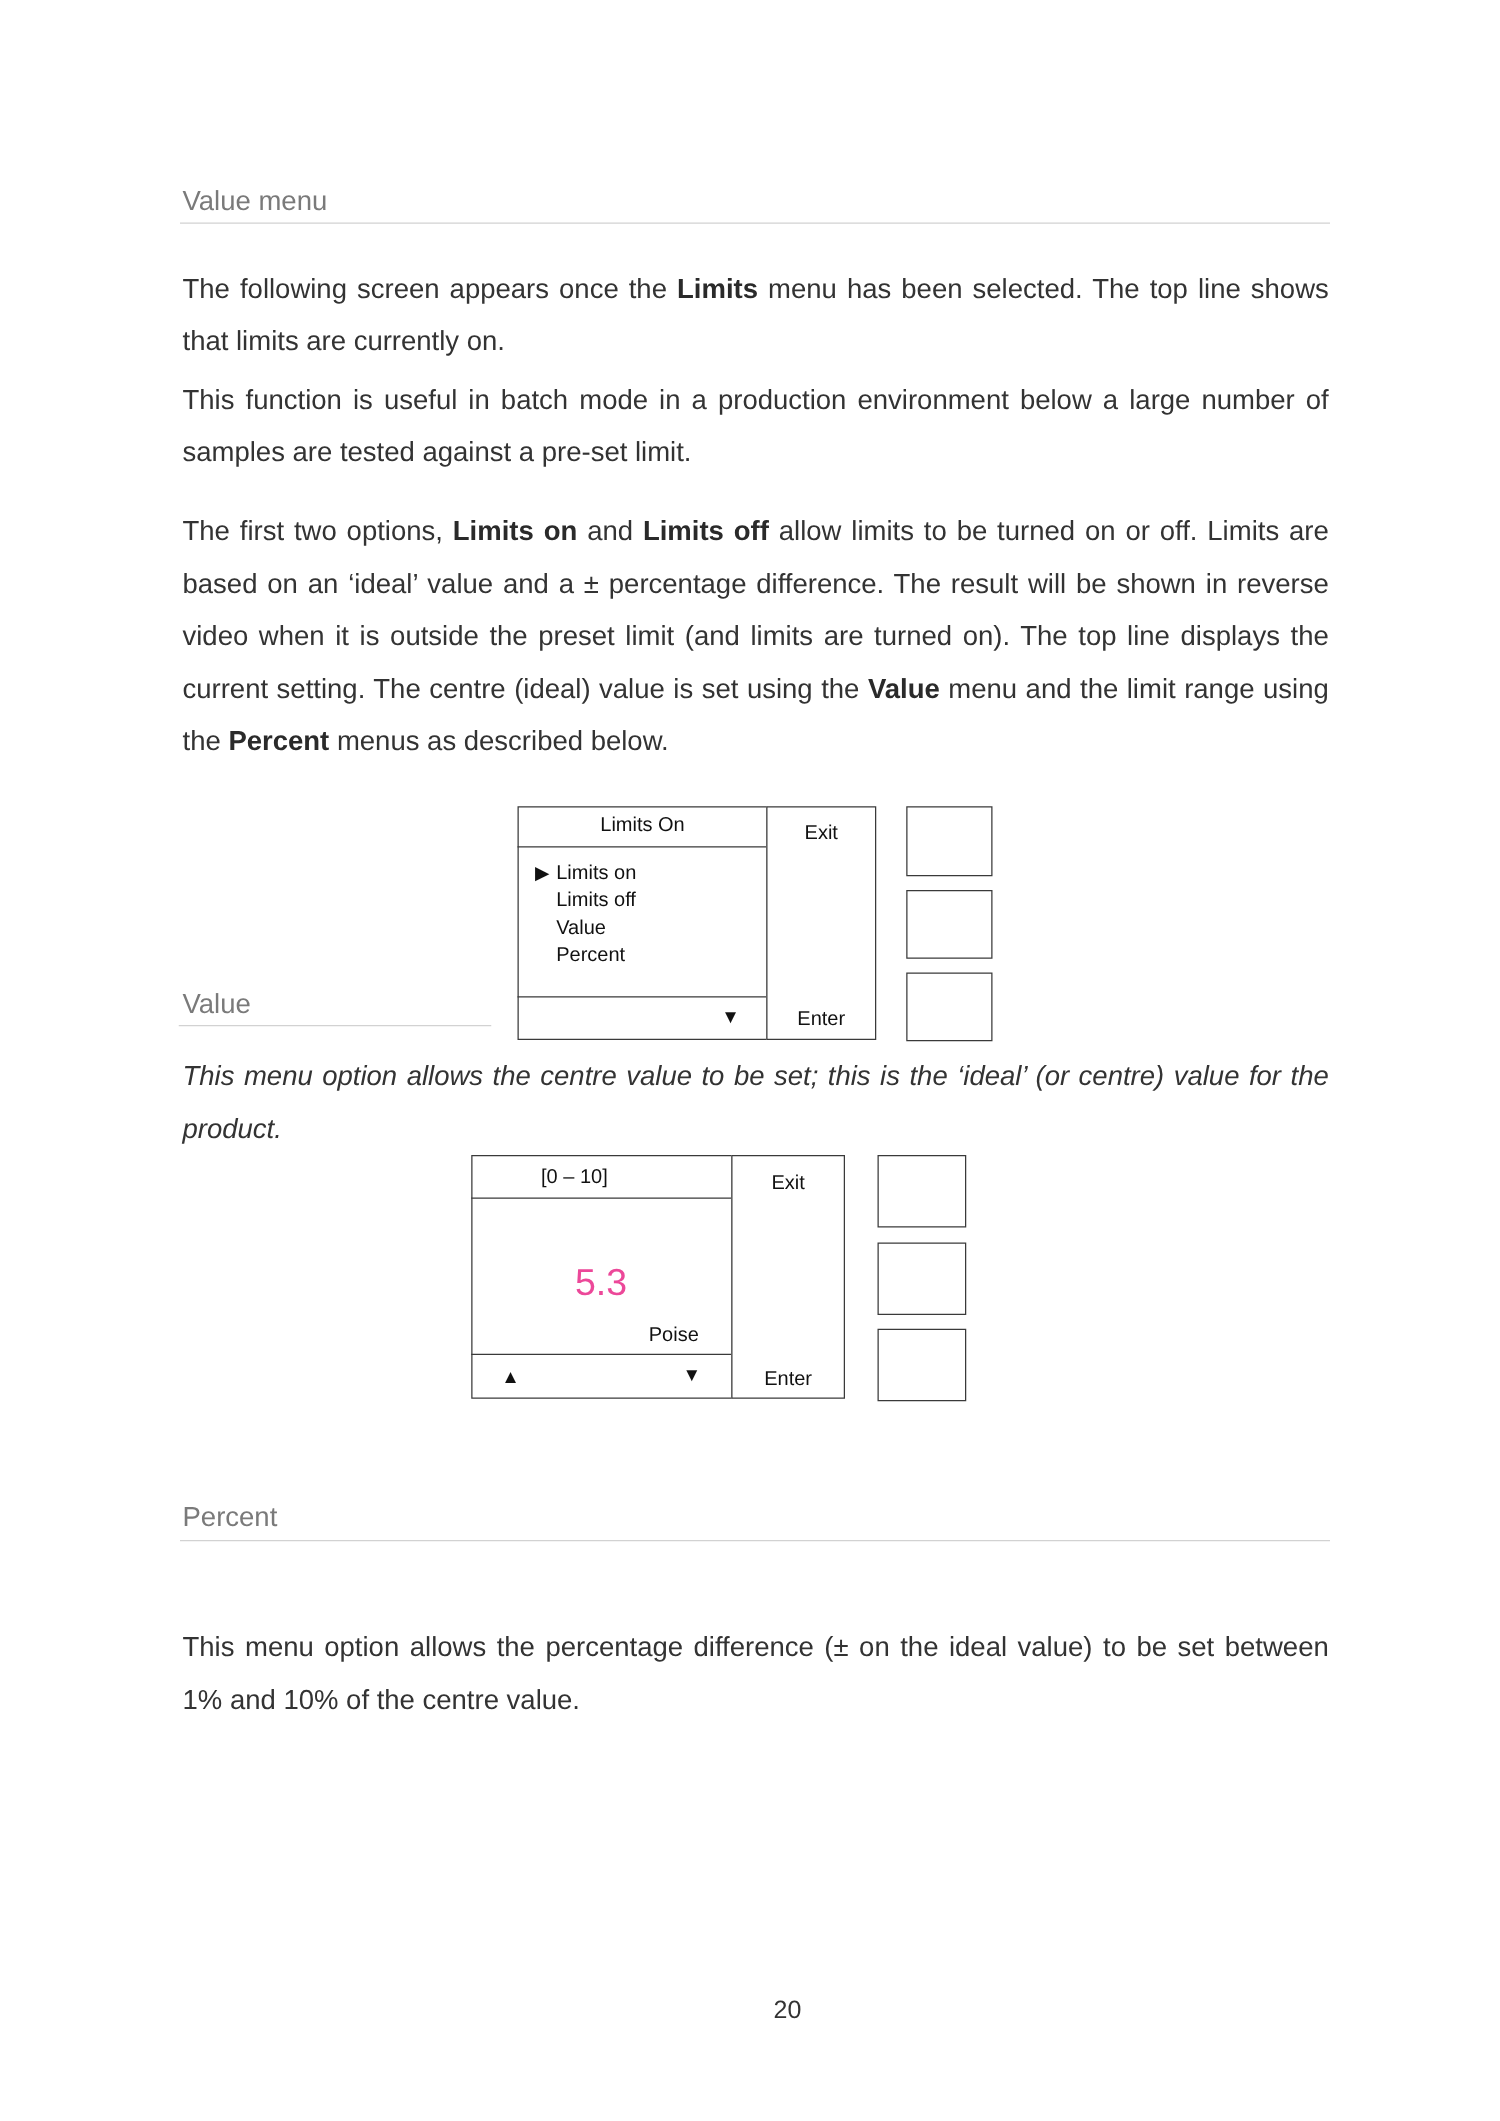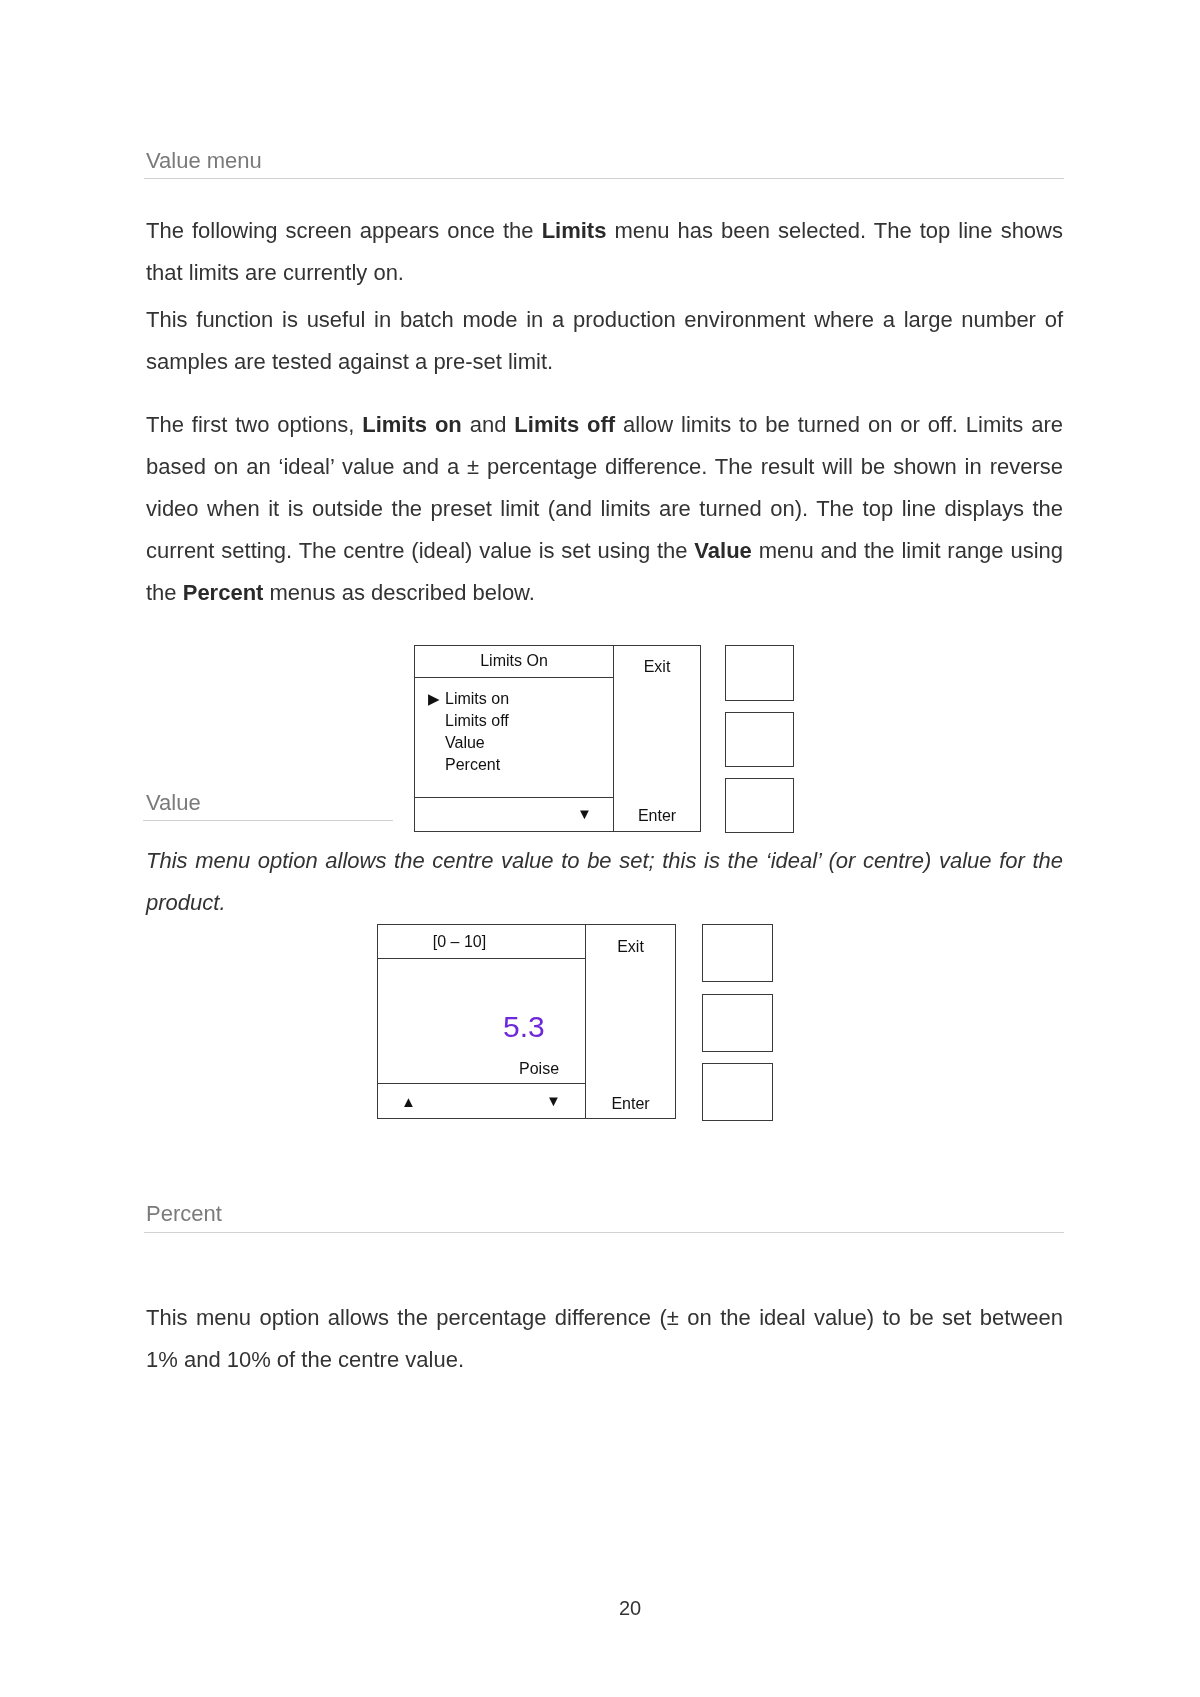--- a/index.html
+++ b/index.html
@@ -18,21 +18,21 @@
   .pagenum { position: absolute; left: 0; width: 1200px; top: 1597px; text-align: center; font-size: 20px; color: #333; padding-left: 30px; }
 </style>
 </head>
 <body>
 
 <div class="heading" style="top:148px;">Value menu</div>
 <div class="rule" style="left:144px; width:920px; top:178px;"></div>
 
 <p class="para" style="top:194px;margin-top:16px;"><span>The following screen appears once the </span><b>Limits</b><span> menu has been selected. The top line shows that limits are currently on.</span></p>
 
-<p class="para" style="top:299px;">This function is useful in batch mode in a production environment where a large number of samples are tested against a pre-set limit.</p>
+<p class="para" style="top:299px;">This function is useful in batch mode in a production environment below a large number of samples are tested against a pre-set limit.</p>
 
 <p class="para" style="top:404px;"><span>The first two options, </span><b>Limits on</b><span> and </span><b>Limits off</b><span> allow limits to be turned on or off. Limits are based on an ‘ideal’ value and a ± percentage difference. The result will be shown in reverse video when it is outside the preset limit (and limits are turned on). The top line displays the current setting. The centre (ideal) value is set using the </span><b>Value</b><span> menu and the limit range using the </span><b>Percent</b><span> menus as described below.</span></p>
 
 <div>
 
   <div class="box" style="left:414px; top:645px; width:200px; height:187px;"></div>
   <div class="rule" style="left:414px; width:200px; top:677px; border-top:1.5px solid #3a3a3a;"></div>
   <div class="rule" style="left:414px; width:200px; top:797px; border-top:1.5px solid #3a3a3a;"></div>
   <div class="lcd-text" style="left:414px; width:200px; text-align:center; top:651px;">Limits On</div>
 
@@ -57,21 +57,21 @@
 <div class="rule" style="left:143px; width:250px; top:820px;"></div>
 
 <p class="para" style="top:840px;font-style:italic;">This menu option allows the centre value to be set; this is the ‘ideal’ (or centre) value for the product.</p>
 
 <div>
   <div class="box" style="left:377px; top:924px; width:209px; height:195px;"></div>
   <div class="rule" style="left:377px; width:209px; top:958px; border-top:1.5px solid #3a3a3a;"></div>
   <div class="rule" style="left:377px; width:209px; top:1083px; border-top:1.5px solid #3a3a3a;"></div>
   <div class="lcd-text" style="left:377px; width:165px; text-align:center; top:932px;">[0 – 10]</div>
 
-  <div class="abs" style="left:460px; top:1010px; font-size:30px; color:#6d28d9; line-height:34px;margin-left:43px;">5.3</div>
+  <div class="abs" style="left:460px; top:1010px; font-size:30px; color:#ec4899; line-height:34px;">5.3</div>
   <div class="lcd-text" style="left:519px; top:1059px;">Poise</div>
 
   <div class="tri" style="left:401px; top:1094px;">▲</div>
   <div class="tri" style="left:546px; top:1093px;">▼</div>
 
   <div class="box" style="left:585px; top:924px; width:91px; height:195px;"></div>
   <div class="lcd-text" style="left:585px; width:91px; text-align:center; top:937px;">Exit</div>
   <div class="lcd-text" style="left:585px; width:91px; text-align:center; top:1094px;">Enter</div>
 
   <div class="box" style="left:702px; top:924px; width:71px; height:58px;"></div>

